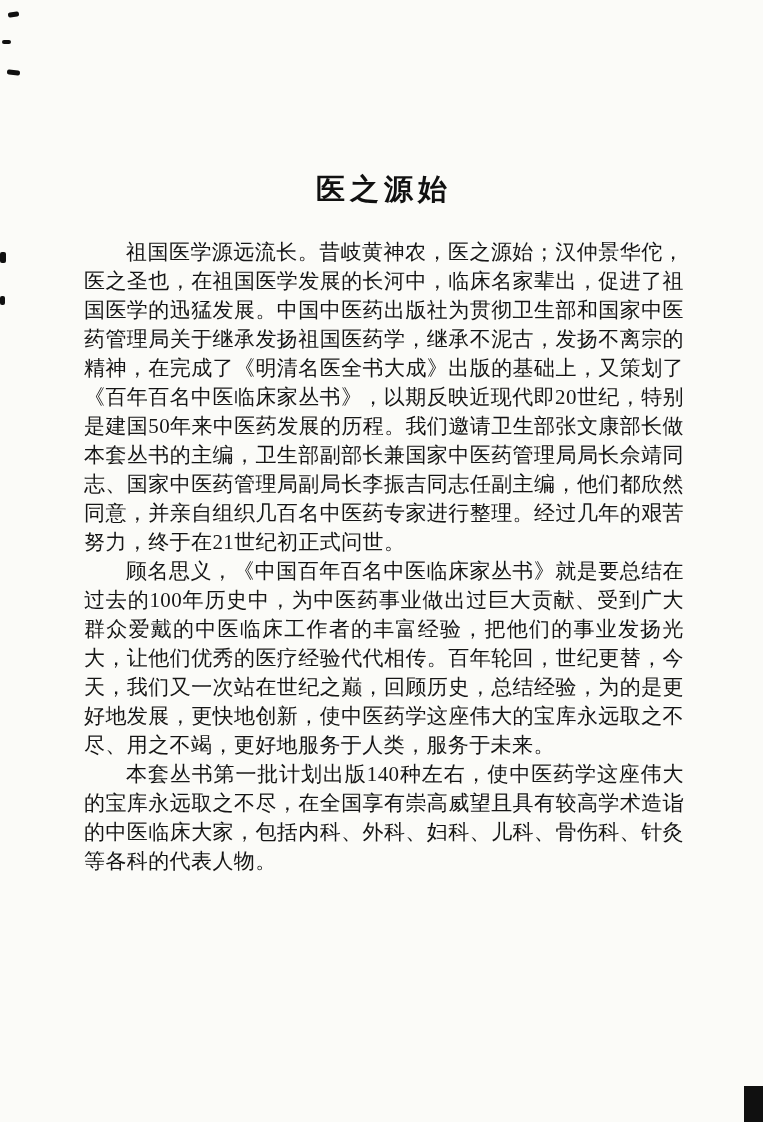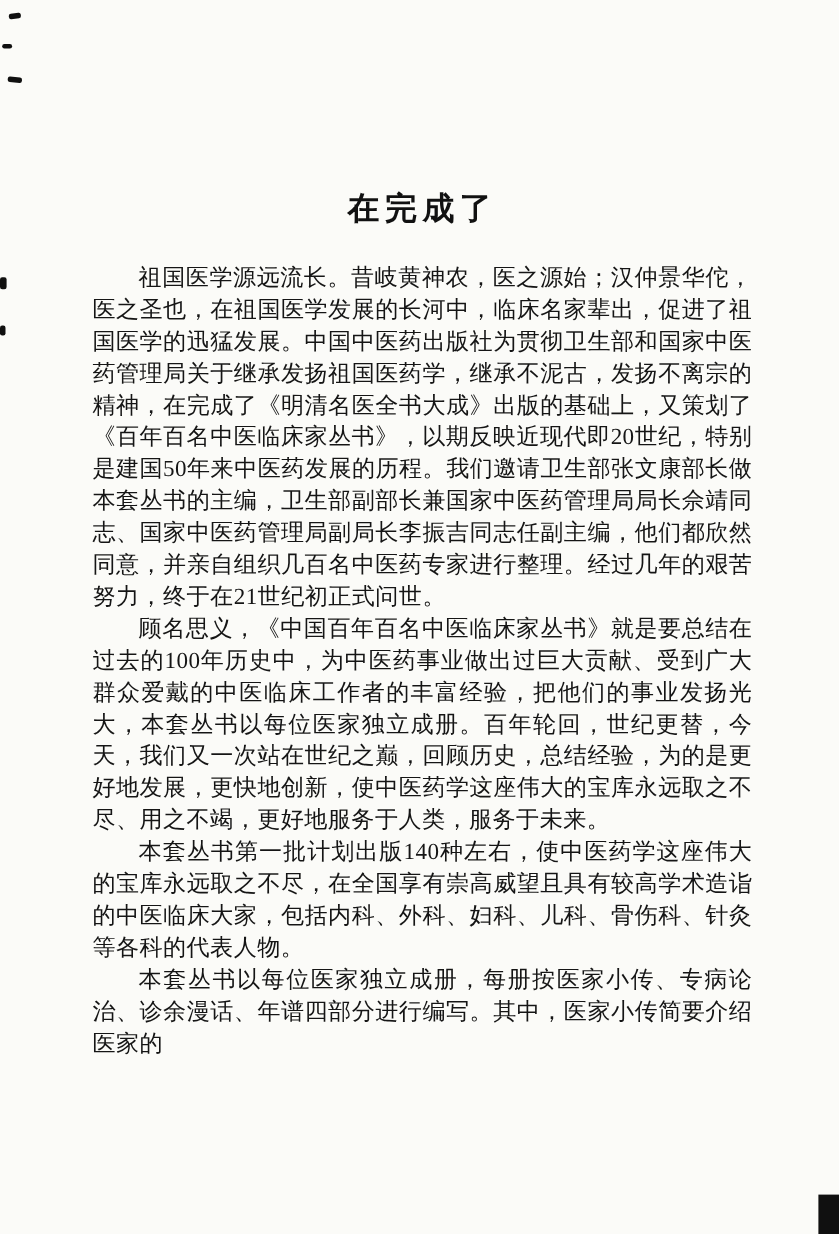--- a/index.html
+++ b/index.html
@@ -59,27 +59,26 @@
   .a3 { left: 7px;  top: 70px;  width: 13px; height: 5px;  border-radius: 2px; transform: rotate(6deg); }
   .a4 { left: 0px;  top: 252px; width: 6px;  height: 11px; border-radius: 2px; }
   .a5 { left: 0px;  top: 296px; width: 5px;  height: 9px;  border-radius: 2px; }
   .a6 { left: 744px; top: 1086px; width: 19px; height: 36px; }
 </style>
 </head>
 <body>
 
 <div class="page">
 
-  <h1 class="title">在完成了</h1>
+  <h1 class="title">医之源始</h1>
 
   <div class="content">
     <p>祖国医学源远流长。昔岐黄神农，医之源始；汉仲景华佗，医之圣也，在祖国医学发展的长河中，临床名家辈出，促进了祖国医学的迅猛发展。中国中医药出版社为贯彻卫生部和国家中医药管理局关于继承发扬祖国医药学，继承不泥古，发扬不离宗的精神，在完成了《明清名医全书大成》出版的基础上，又策划了《百年百名中医临床家丛书》，以期反映近现代即20世纪，特别是建国50年来中医药发展的历程。我们邀请卫生部张文康部长做本套丛书的主编，卫生部副部长兼国家中医药管理局局长佘靖同志、国家中医药管理局副局长李振吉同志任副主编，他们都欣然同意，并亲自组织几百名中医药专家进行整理。经过几年的艰苦努力，终于在21世纪初正式问世。</p>
-    <p>顾名思义，《中国百年百名中医临床家丛书》就是要总结在过去的100年历史中，为中医药事业做出过巨大贡献、受到广大群众爱戴的中医临床工作者的丰富经验，把他们的事业发扬光大，本套丛书以每位医家独立成册。百年轮回，世纪更替，今天，我们又一次站在世纪之巅，回顾历史，总结经验，为的是更好地发展，更快地创新，使中医药学这座伟大的宝库永远取之不尽、用之不竭，更好地服务于人类，服务于未来。</p>
+    <p>顾名思义，《中国百年百名中医临床家丛书》就是要总结在过去的100年历史中，为中医药事业做出过巨大贡献、受到广大群众爱戴的中医临床工作者的丰富经验，把他们的事业发扬光大，让他们优秀的医疗经验代代相传。百年轮回，世纪更替，今天，我们又一次站在世纪之巅，回顾历史，总结经验，为的是更好地发展，更快地创新，使中医药学这座伟大的宝库永远取之不尽、用之不竭，更好地服务于人类，服务于未来。</p>
     <p>本套丛书第一批计划出版140种左右，使中医药学这座伟大的宝库永远取之不尽，在全国享有崇高威望且具有较高学术造诣的中医临床大家，包括内科、外科、妇科、儿科、骨伤科、针灸等各科的代表人物。</p>
-    <p>本套丛书以每位医家独立成册，每册按医家小传、专病论治、诊余漫话、年谱四部分进行编写。其中，医家小传简要介绍医家的</p>
   </div>
 
   <div class="artifact a1"></div>
   <div class="artifact a2"></div>
   <div class="artifact a3"></div>
   <div class="artifact a4"></div>
   <div class="artifact a5"></div>
   <div class="artifact a6"></div>
 
 </div>

